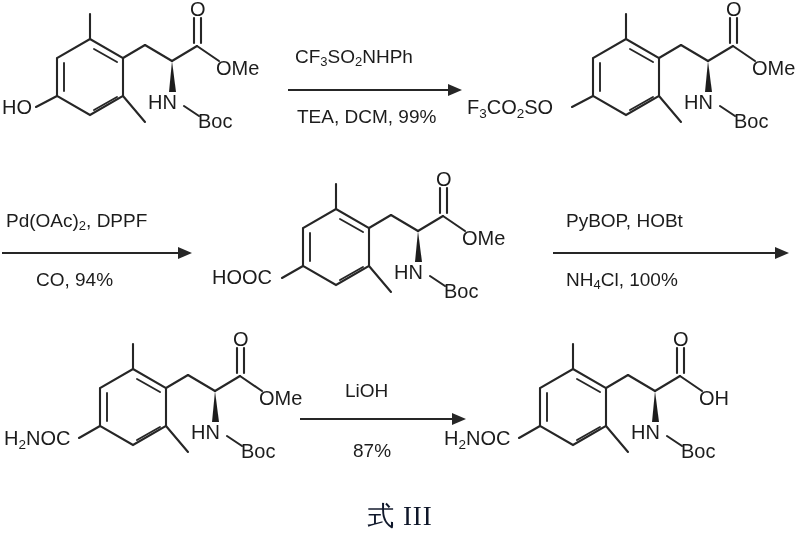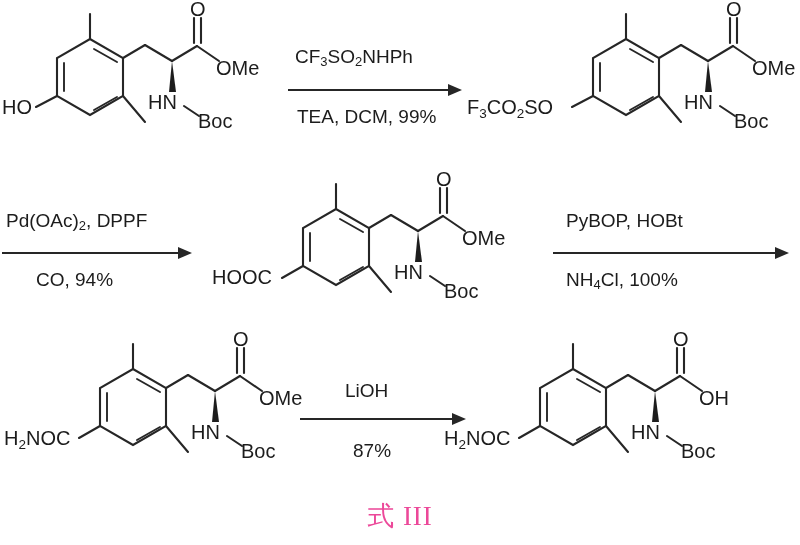--- a/index.html
+++ b/index.html
@@ -64,21 +64,21 @@
     font-size: 13px;
     fill: #1c1c1c;
   }
   .caption-text {
     position: absolute;
     width: 800px;
     text-align: center;
     top: 498px;
     font-family: "Liberation Serif", serif;
     font-size: 27px;
-    color: #ec4899;
+    color: #0f172a;
     letter-spacing: 1px;
   }
 </style>
 </head>
 <body>
 
 <div class="scheme">
 <svg width="800" height="545" viewBox="0 0 800 545" xmlns="http://www.w3.org/2000/svg">
 
   <g>

